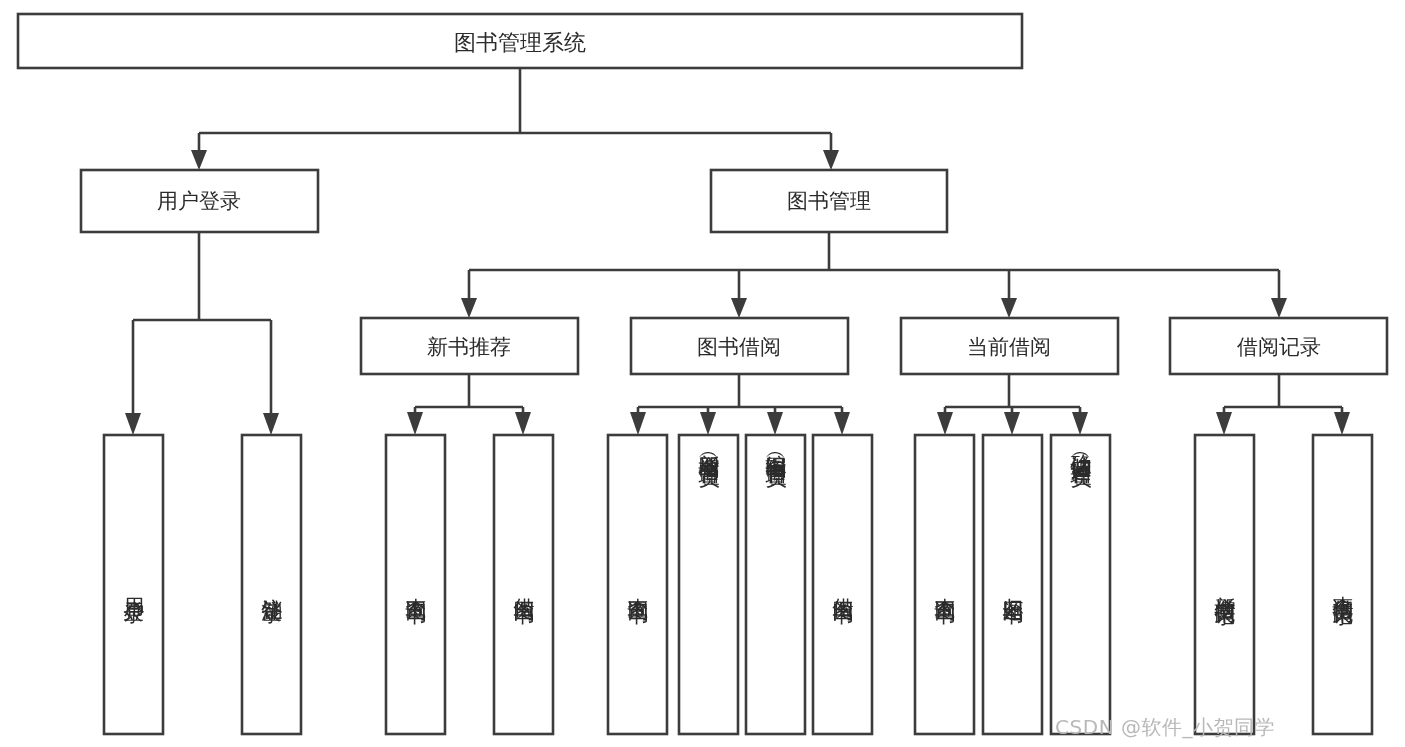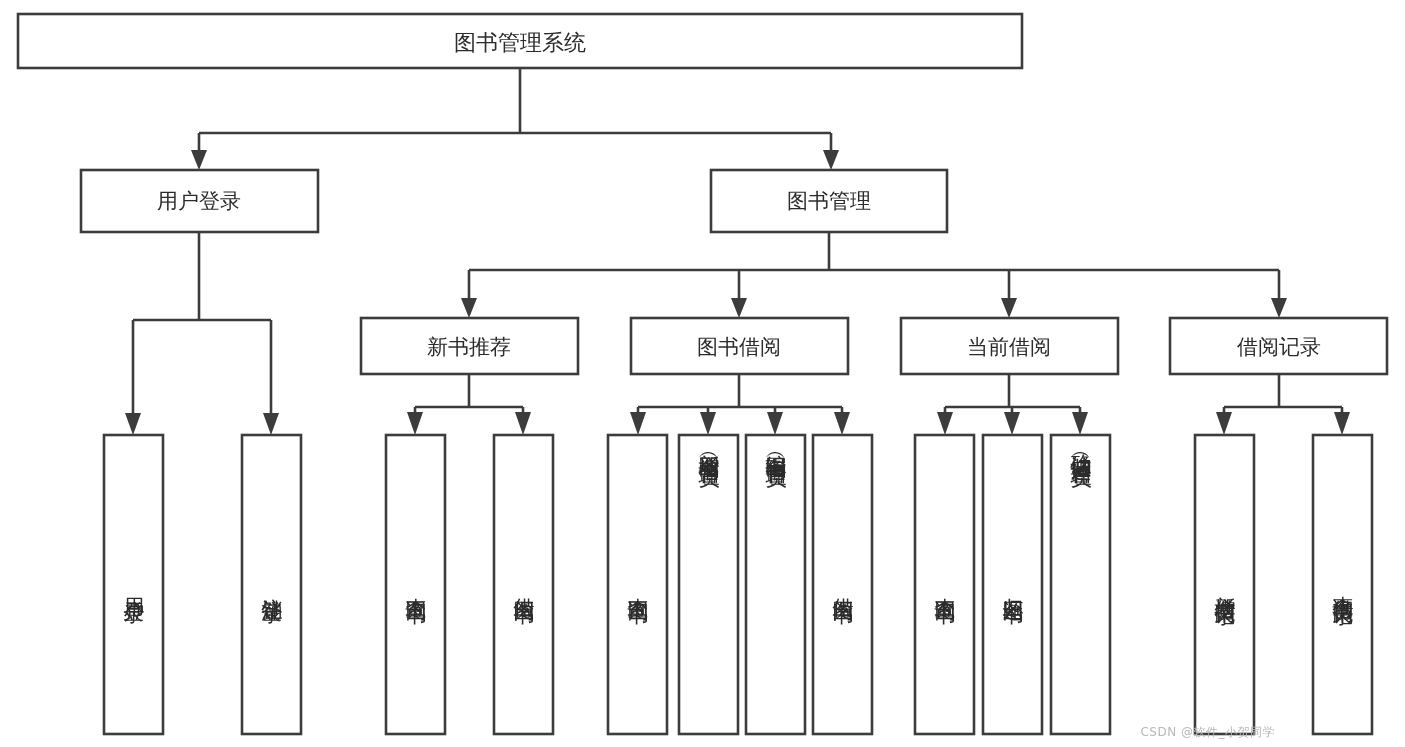--- a/index.html
+++ b/index.html
@@ -70,21 +70,21 @@
     line-height: 1.18;
     letter-spacing: 2px;
     color: #2b2b2b;
     white-space: nowrap;
   }
   .watermark {
     position: absolute;
     right: 8px;
     bottom: 6px;
     font-family: "DejaVu Sans", "Liberation Sans", sans-serif;
-    font-size: 12px;
+    font-size: 20px;
     color: #b8b8b8;
     letter-spacing: 0.5px;
     white-space: nowrap;
   }
 </style>
 </head>
 <body>
 
 <div id="diagram-root">
 

